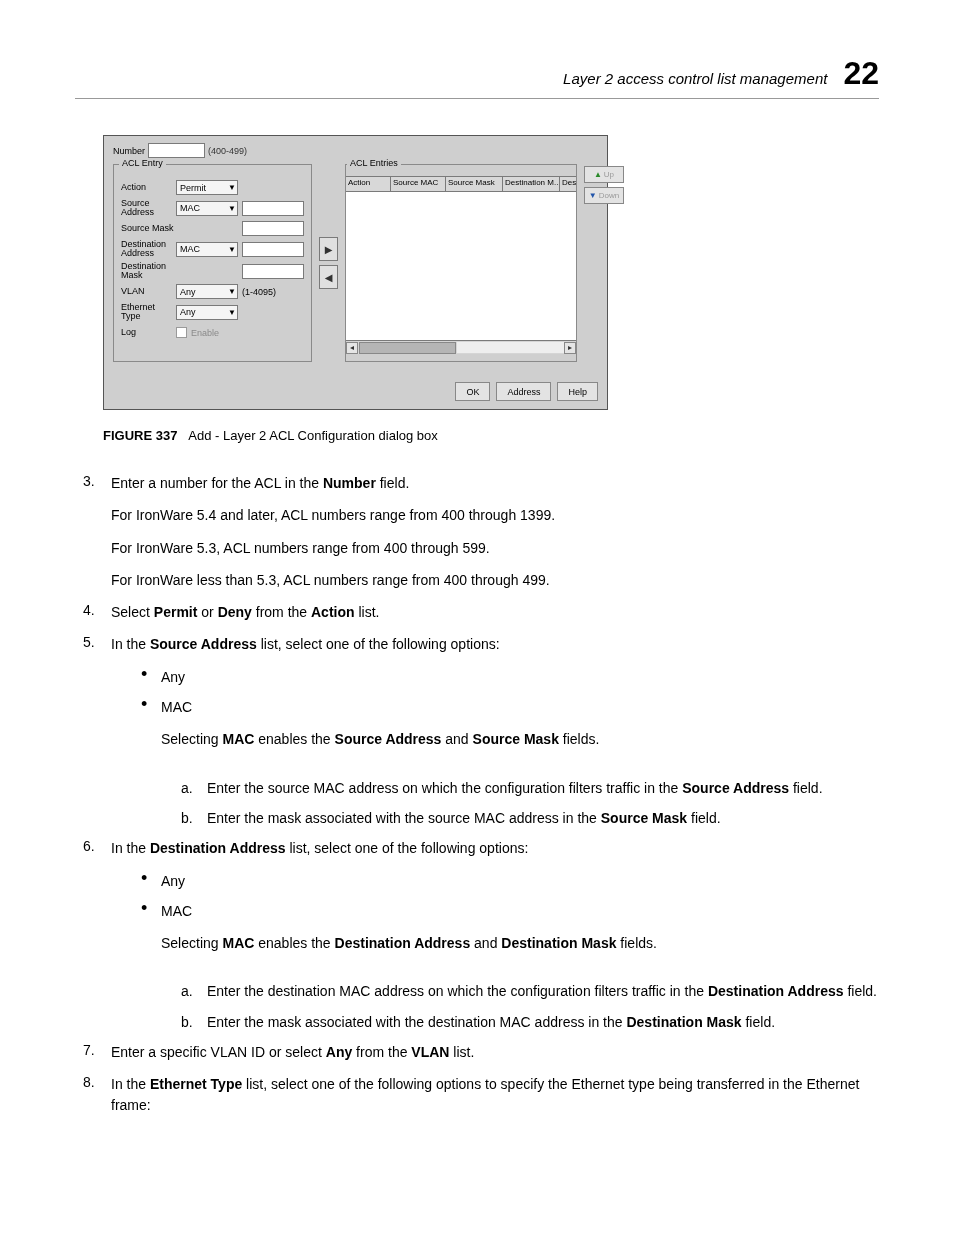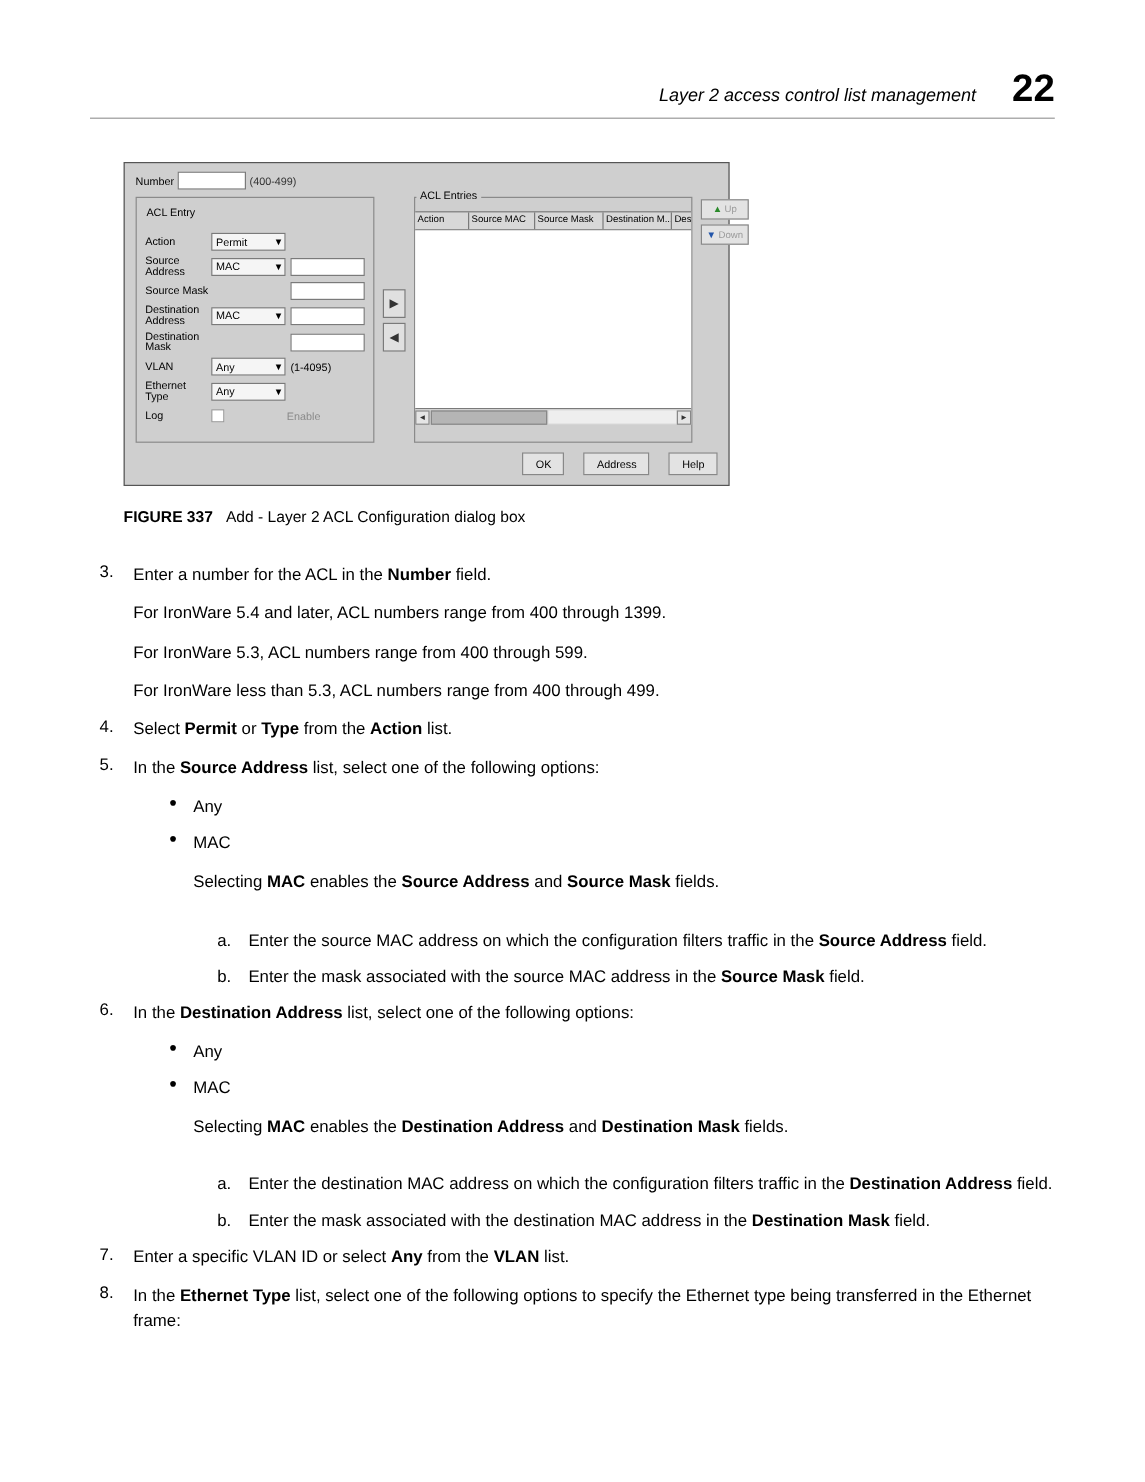--- a/index.html
+++ b/index.html
@@ -11,21 +11,21 @@
     color: #000;
     width: 954px;
   }
   .page {
     padding: 55px 75px 60px 75px;
   }
   .header {
     display: flex;
     justify-content: flex-end;
     align-items: baseline;
-    gap: 30px;
+    gap: 16px;
     border-bottom: 1px solid #999;
     padding-bottom: 6px;
     margin-bottom: 36px;
   }
   .header-title {
     font-size: 15px;
     font-style: italic;
   }
   .header-num {
     font-size: 32px;
@@ -55,21 +55,21 @@
   }
   .range { color: #333; }
 
   .cols {
     display: flex;
     gap: 7px;
   }
   .panel-left, .panel-right {
     border: 1px solid #8a8a8a;
   }
-  .panel-left { width: 195px; padding: 19px 7px 10px 7px; position: relative; }
+  .panel-left { width: 195px; padding: 5px 7px 10px 7px; position: relative; }
   .panel-left .panel-title,
   .panel-right .panel-title {
     position: relative;
     top: -12px;
     left: -2px;
     background: #cfcfcf;
     padding: 0 3px;
     display: inline-block;
   }
   .panel-right { width: 230px; padding: 5px 0 7px 0; position: relative; }
@@ -97,21 +97,21 @@
   .field-text {
     width: 60px; height: 13px;
     background: #fff; border: 1px solid #7a7a7a;
   }
   .checkbox {
     width: 9px; height: 9px;
     border: 1px solid #9a9a9a;
     background: #fff;
     margin-right: 4px;
   }
-  .disabled { color: #8a8a8a; margin-left: 48px; }
+  .disabled { color: #8a8a8a; }
 
   .arrow-col {
     display: flex; flex-direction: column; gap: 4px;
     justify-content: center;
   }
   .arrow-btn {
     width: 17px; height: 22px;
     background: #e0e0e0; border: 1px solid #7a7a7a;
     display:flex; align-items:center; justify-content:center;
     font-size: 10px; color:#333;
@@ -154,22 +154,22 @@
   }
   .pill-btn {
     width: 38px; height: 15px; background:#e3e3e3; border:1px solid #888;
     display:flex; align-items:center; justify-content:center; gap:2px;
     font-size:8px; color:#9a9a9a;
   }
   .pill-btn .tri-up { color:#2a8a2a; font-size:8px; }
   .pill-btn .tri-down { color:#2255aa; font-size:8px; }
 
   .footer-btns {
-    display:flex; justify-content:flex-end; gap:16px;
-    margin-top: 8px;
+    display:flex; justify-content:flex-end; gap:6px;
+    margin-top: 20px;
   }
   .ftr-btn {
     height: 17px; padding: 0 10px;
     background:#e3e3e3; border:1px solid #888;
     font-size:9px; display:flex; align-items:center;
   }
 
   .figcap {
     margin: 18px 0 30px 28px;
     font-size: 13px;
@@ -372,21 +372,21 @@
       <p>
         <span>Enter a number for the ACL in the </span><span class="b">Number</span><span> field.</span>
       </p>
       <p>For IronWare 5.4 and later, ACL numbers range from 400 through 1399.</p>
       <p>For IronWare 5.3, ACL numbers range from 400 through 599.</p>
       <p>For IronWare less than 5.3, ACL numbers range from 400 through 499.</p>
     </li>
 
     <li>
       <p>
-        <span>Select </span><span class="b">Permit</span><span> or </span><span class="b">Type</span><span> from the </span><span class="b">Action</span><span> list.</span>
+        <span>Select </span><span class="b">Permit</span><span> or </span><span class="b">Deny</span><span> from the </span><span class="b">Action</span><span> list.</span>
       </p>
     </li>
 
     <li>
       <p>
         <span>In the </span><span class="b">Source Address</span><span> list, select one of the following options:</span>
       </p>
       <ul class="bullets">
         <li>Any</li>
         <li>

